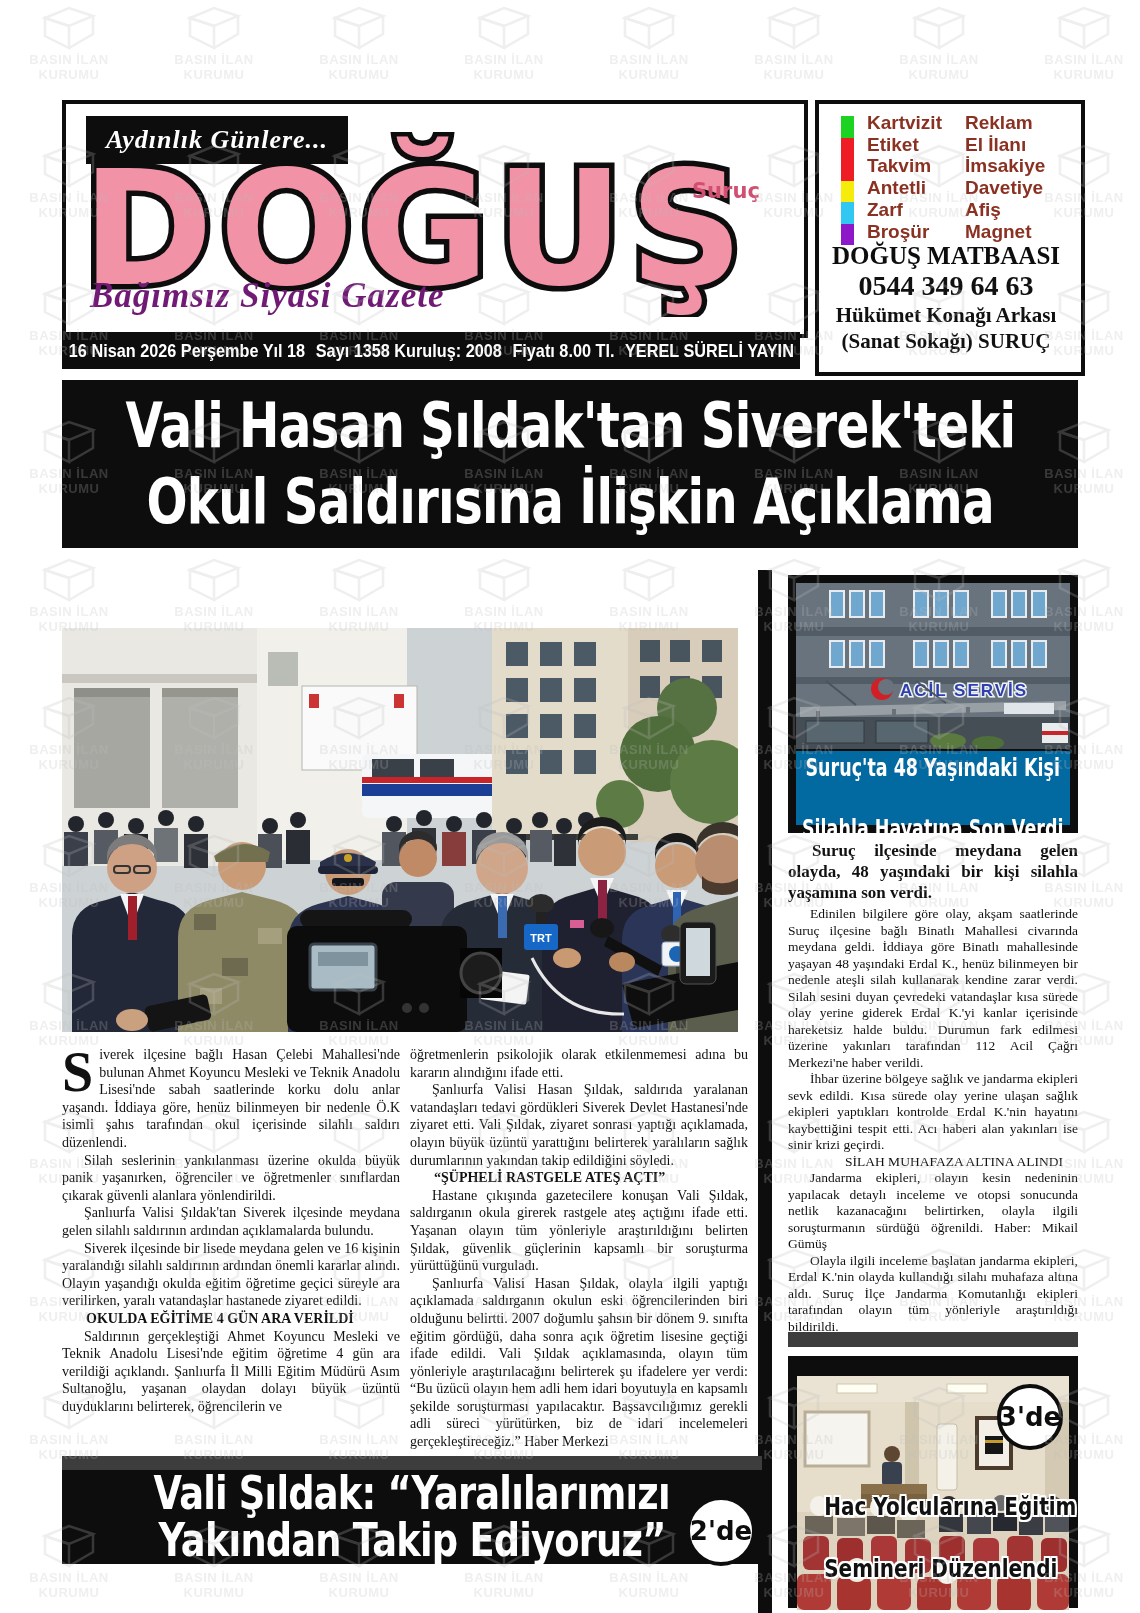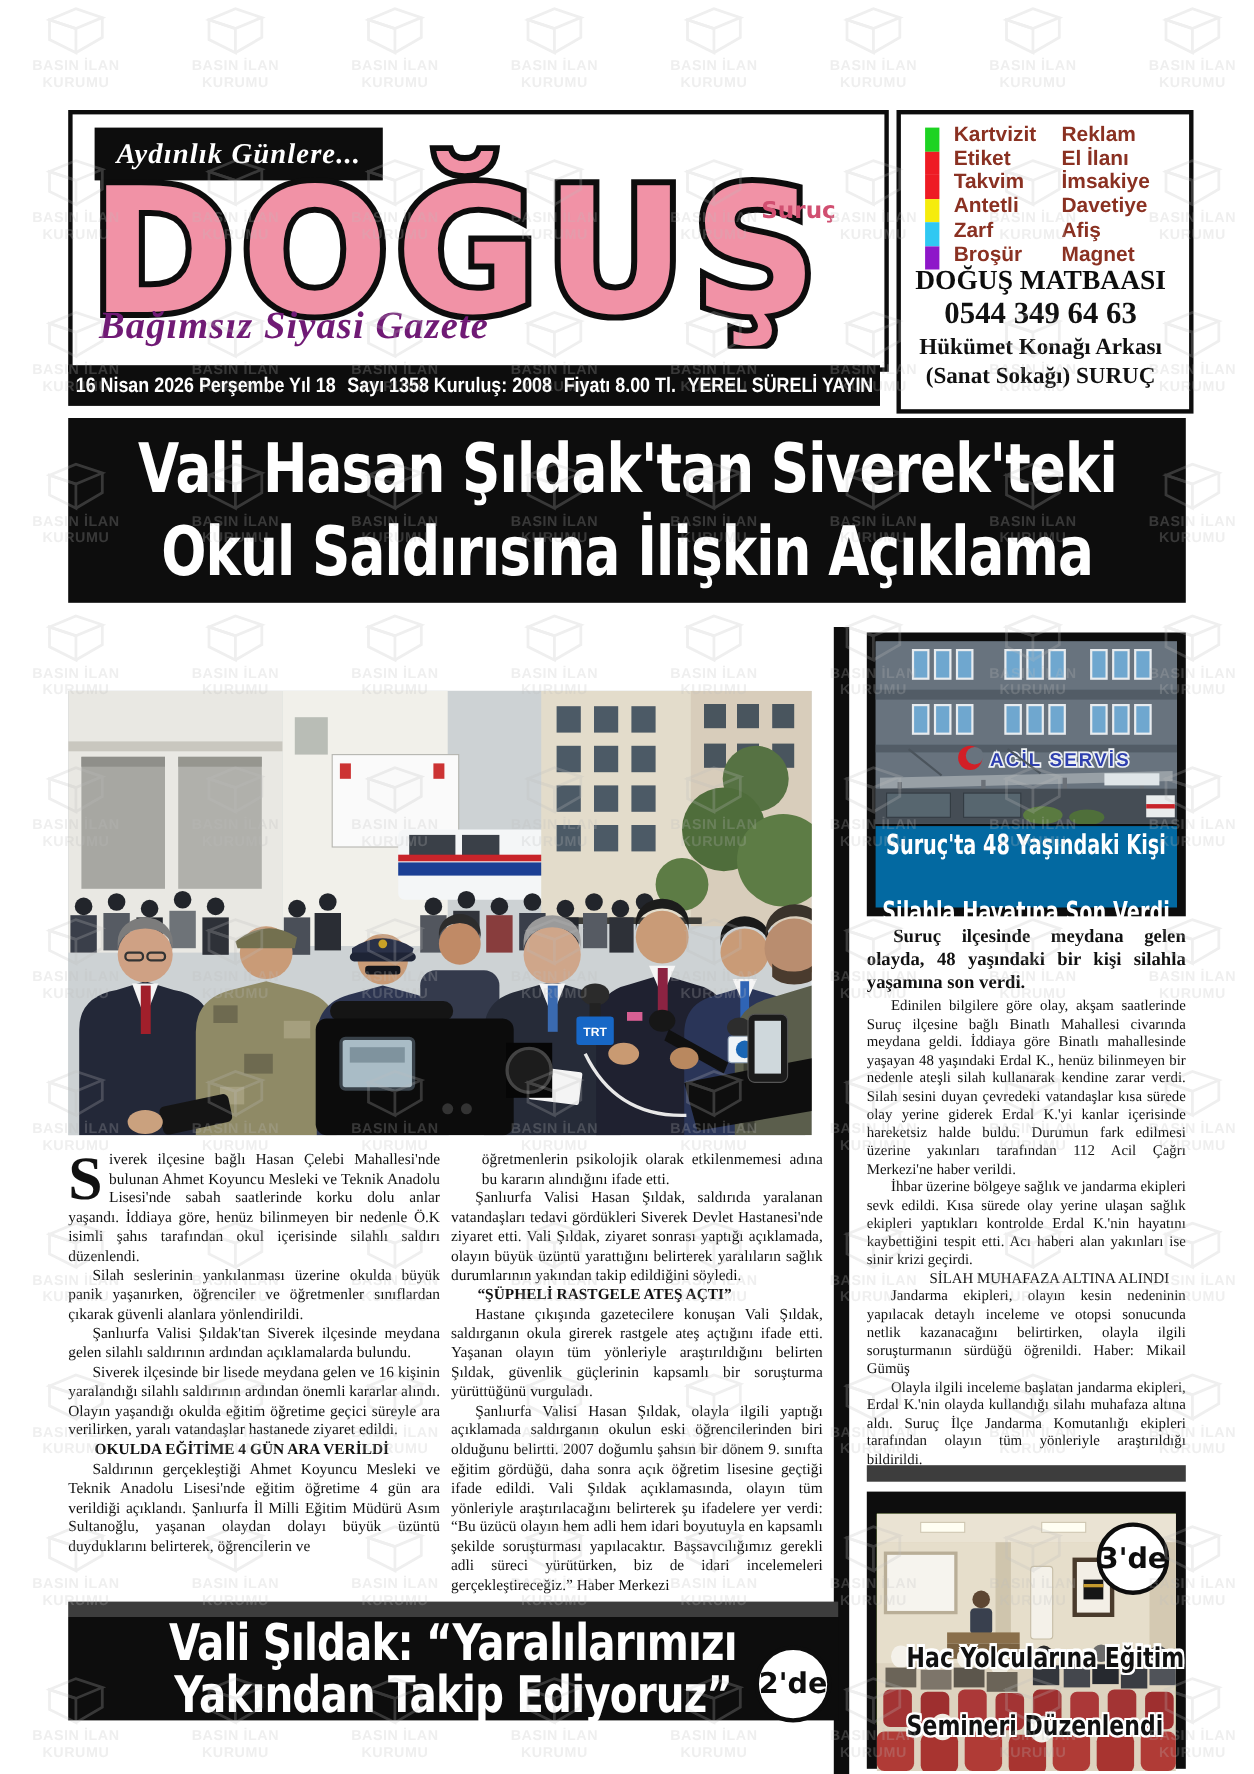--- a/index.html
+++ b/index.html
@@ -75,21 +75,21 @@
       font:bold 25px "DejaVu Sans",sans-serif;
       text-shadow:-2px -2px 0 #fff,2px -2px 0 #fff,-2px 2px 0 #fff,2px 2px 0 #fff,0 -2px 0 #fff,0 2px 0 #fff,-2px 0 0 #fff,2px 0 0 #fff;}
   .photo-caption .cond{transform:scaleX(.8);}
 
   
   .news-col{font:14px/17.6px "Liberation Serif",serif;text-align:justify;}
   #col1{left:62px;top:1046px;width:338px;}
   #col2{left:410px;top:1046px;width:338px;}
   .news-col p{margin:0;text-indent:22px;}
   .news-col .st-subhead{font-weight:bold;text-indent:24px;}
-  .news-col .st-cont{text-indent:0;margin-left:28px;}
+  .news-col .st-cont{text-indent:0;}
   #opening-par{margin:0;text-indent:0;}
   #dropcap{float:left;font:bold 56px/44px "Liberation Serif",serif;padding:4px 6px 0 0;}
 
   
   #gray-bar-left{left:62px;top:1456px;width:700px;height:14px;background:#3d3d3d;}
   #banner{left:62px;top:1470px;width:700px;height:94px;background:#0d0d0d;color:#fff;
       display:flex;flex-direction:column;align-items:center;justify-content:center;}
   #banner .cond{transform:scaleX(.8);font:bold 46px/47px "DejaVu Sans",sans-serif;letter-spacing:-1px;}
   #banner-badge{position:absolute;right:6px;bottom:-2px;width:62px;height:62px;}
 </style>

